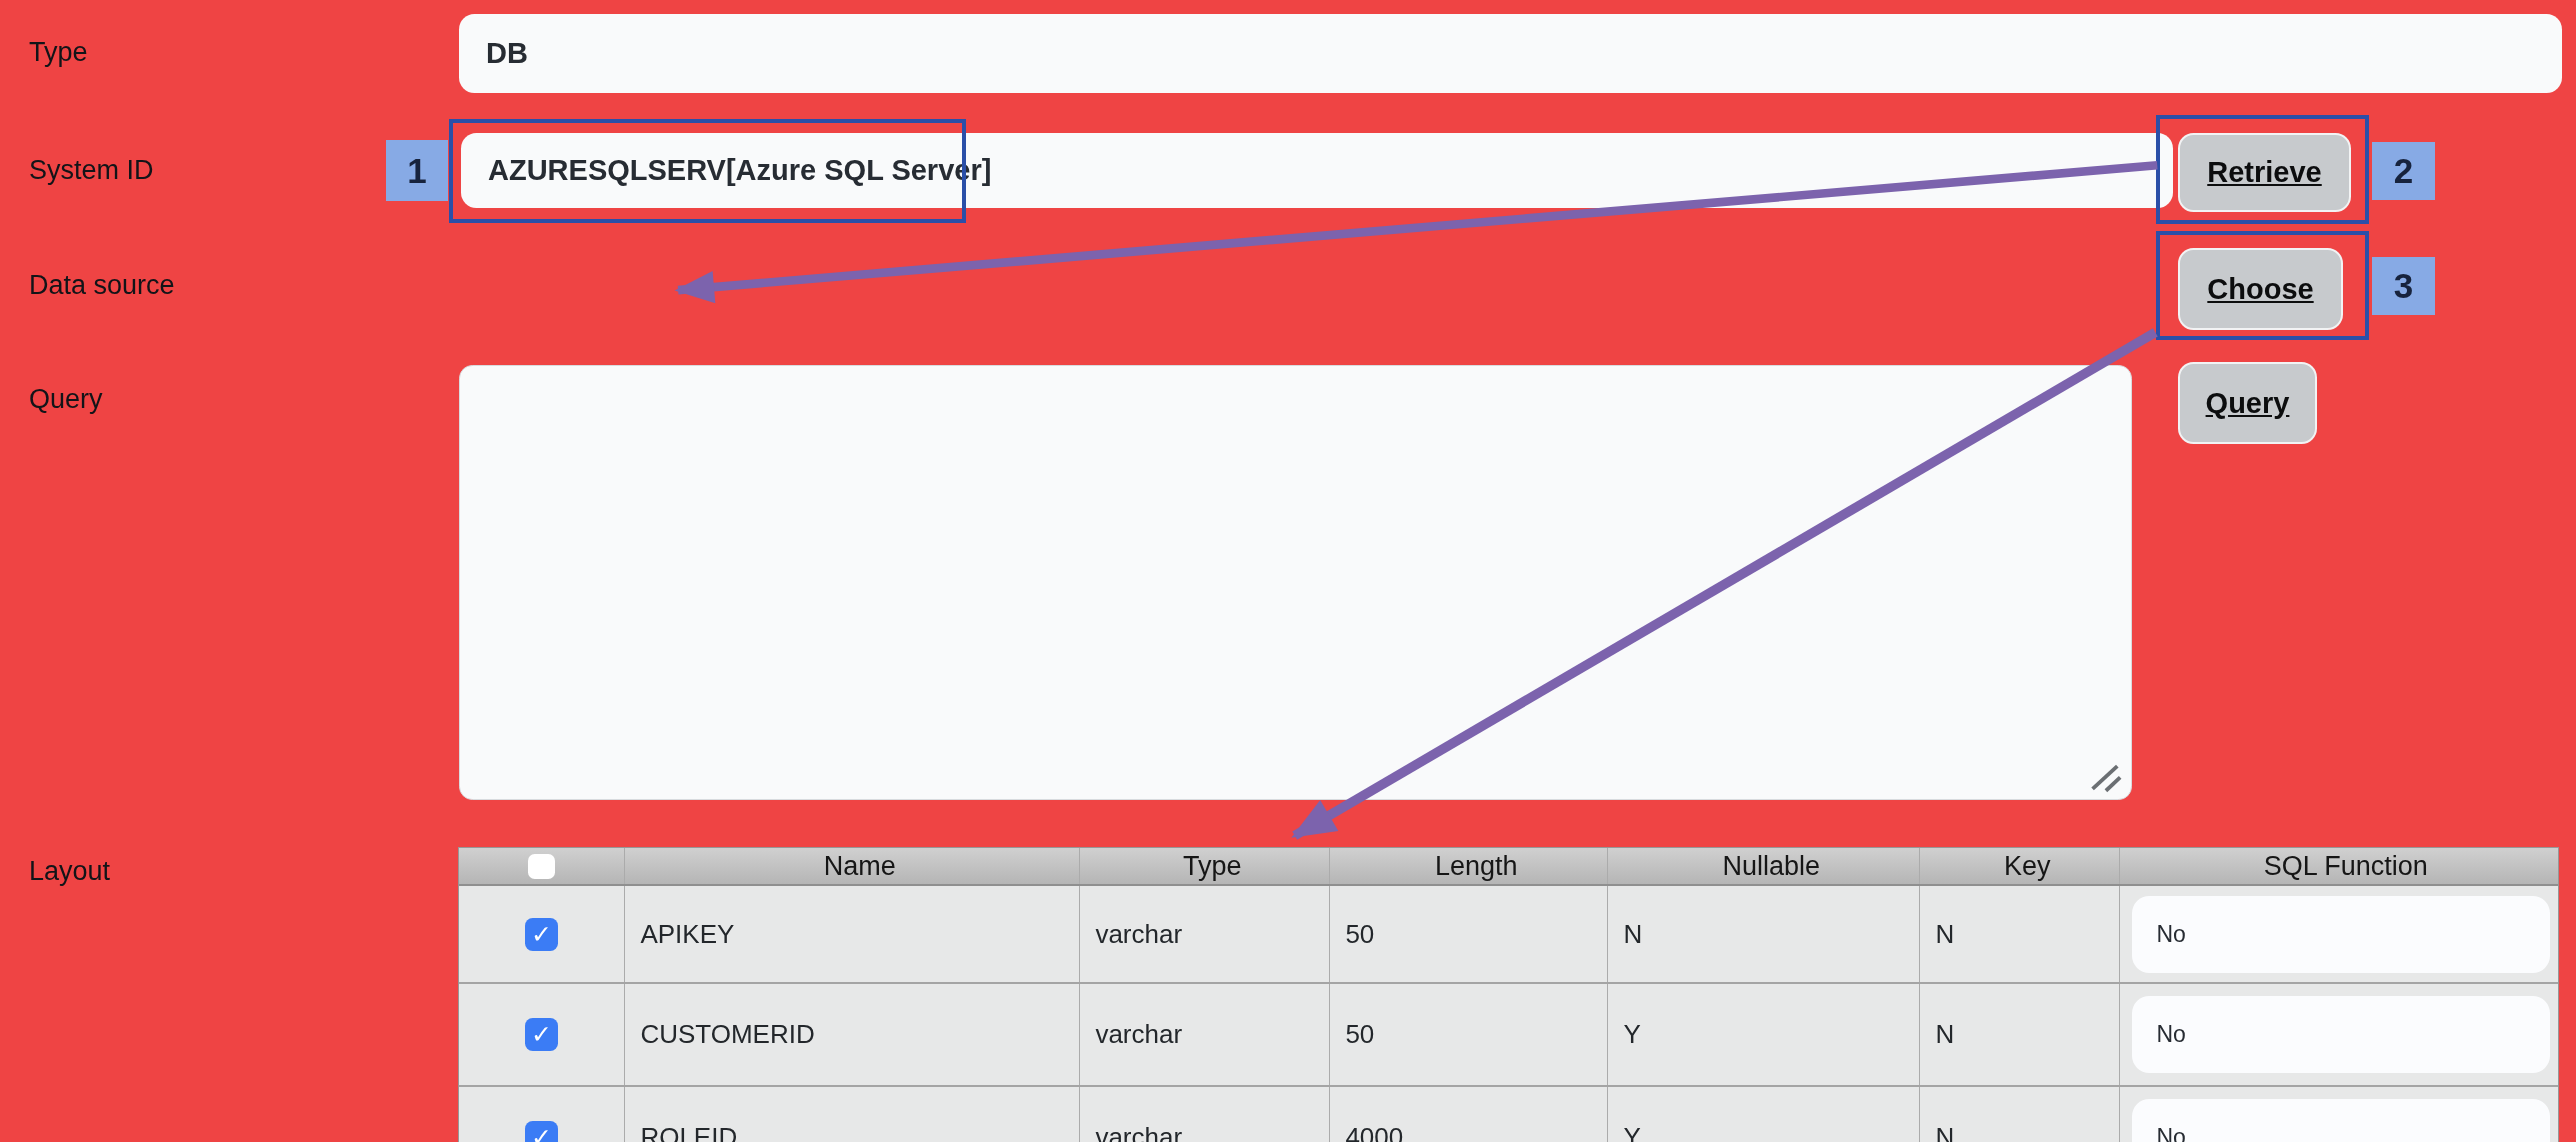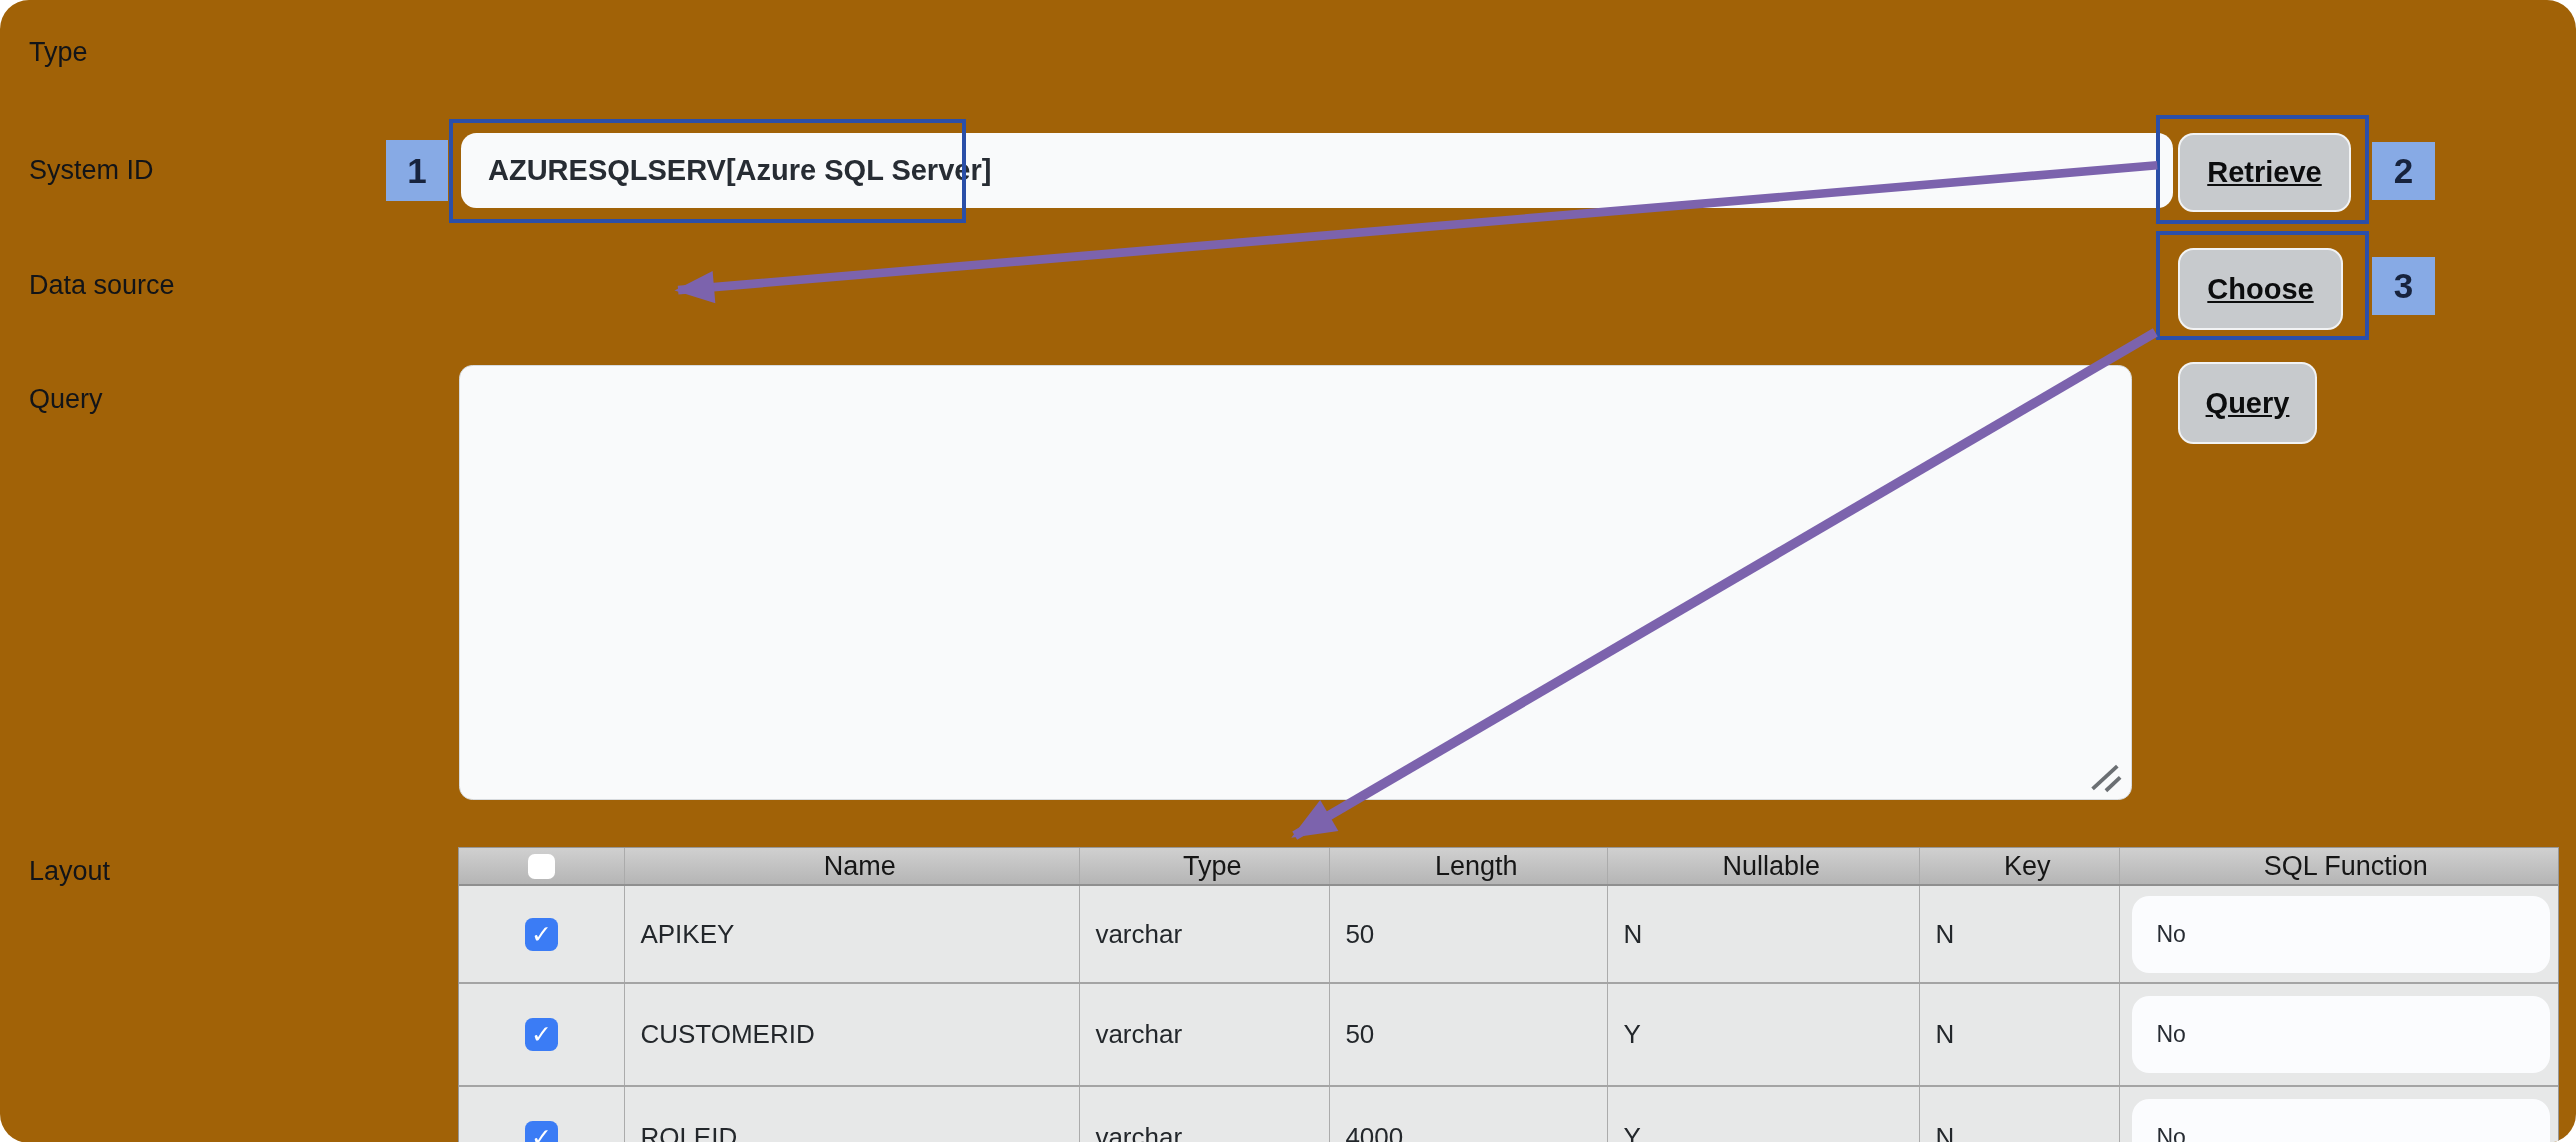--- a/index.html
+++ b/index.html
@@ -1,17 +1,17 @@
 <!DOCTYPE html>
 <html><head>
 <meta charset="utf-8">
 <style>
   html,body{margin:0;padding:0;}
   body{font-family:"Liberation Sans","DejaVu Sans",sans-serif;}
-  #app{position:relative;width:2576px;height:1143px;background:#a16207;overflow:hidden;border-radius:29px;}
+  #app{position:relative;width:2576px;height:1143px;background:#ef4444;overflow:hidden;}
 
   .abs{position:absolute;box-sizing:border-box;}
 
   .form-label{font-size:27px;color:#121418;line-height:33px;}
 
   .field{background:#f9fafb;border-radius:15.4px;display:flex;align-items:center;
          padding-left:27px;font-size:29px;font-weight:bold;color:#272c33;z-index:1;}
 
   .anno-box{border:4.8px solid #2b4fa8;background:transparent;z-index:10;}
   .badge{background:#87aae5;color:#17233d;font-size:35px;font-weight:bold;
@@ -47,20 +47,23 @@
             font-size:23px;font-weight:500;color:#272c33;}
 
   .overlay{position:absolute;left:0;top:0;z-index:50;pointer-events:none;}
 </style>
 </head>
 <body>
 
 <div id="app">
 
   <div class="abs form-label" style="left:29px;top:36px;">Type</div>
+  <div class="abs field" style="left:459px;top:14.4px;width:2103px;height:79px;">
+    <span>DB</span>
+  </div>
 
   <div class="abs form-label" style="left:29px;top:154px;">System ID</div>
   <div class="abs field" style="left:461px;top:133px;width:1712px;height:75px;">
     <span>AZURESQLSERV[Azure SQL Server]</span>
   </div>
   <div class="abs anno-box" style="left:449px;top:119px;width:517px;height:104px;"></div>
   <div class="abs badge" style="left:386px;top:140px;width:62px;height:61px;">1</div>
 
   <div class="abs anno-box" style="left:2156px;top:115px;width:213px;height:109px;"></div>
   <button class="abs gray-btn" style="left:2178px;top:133px;width:173px;height:79px;">Retrieve</button>

